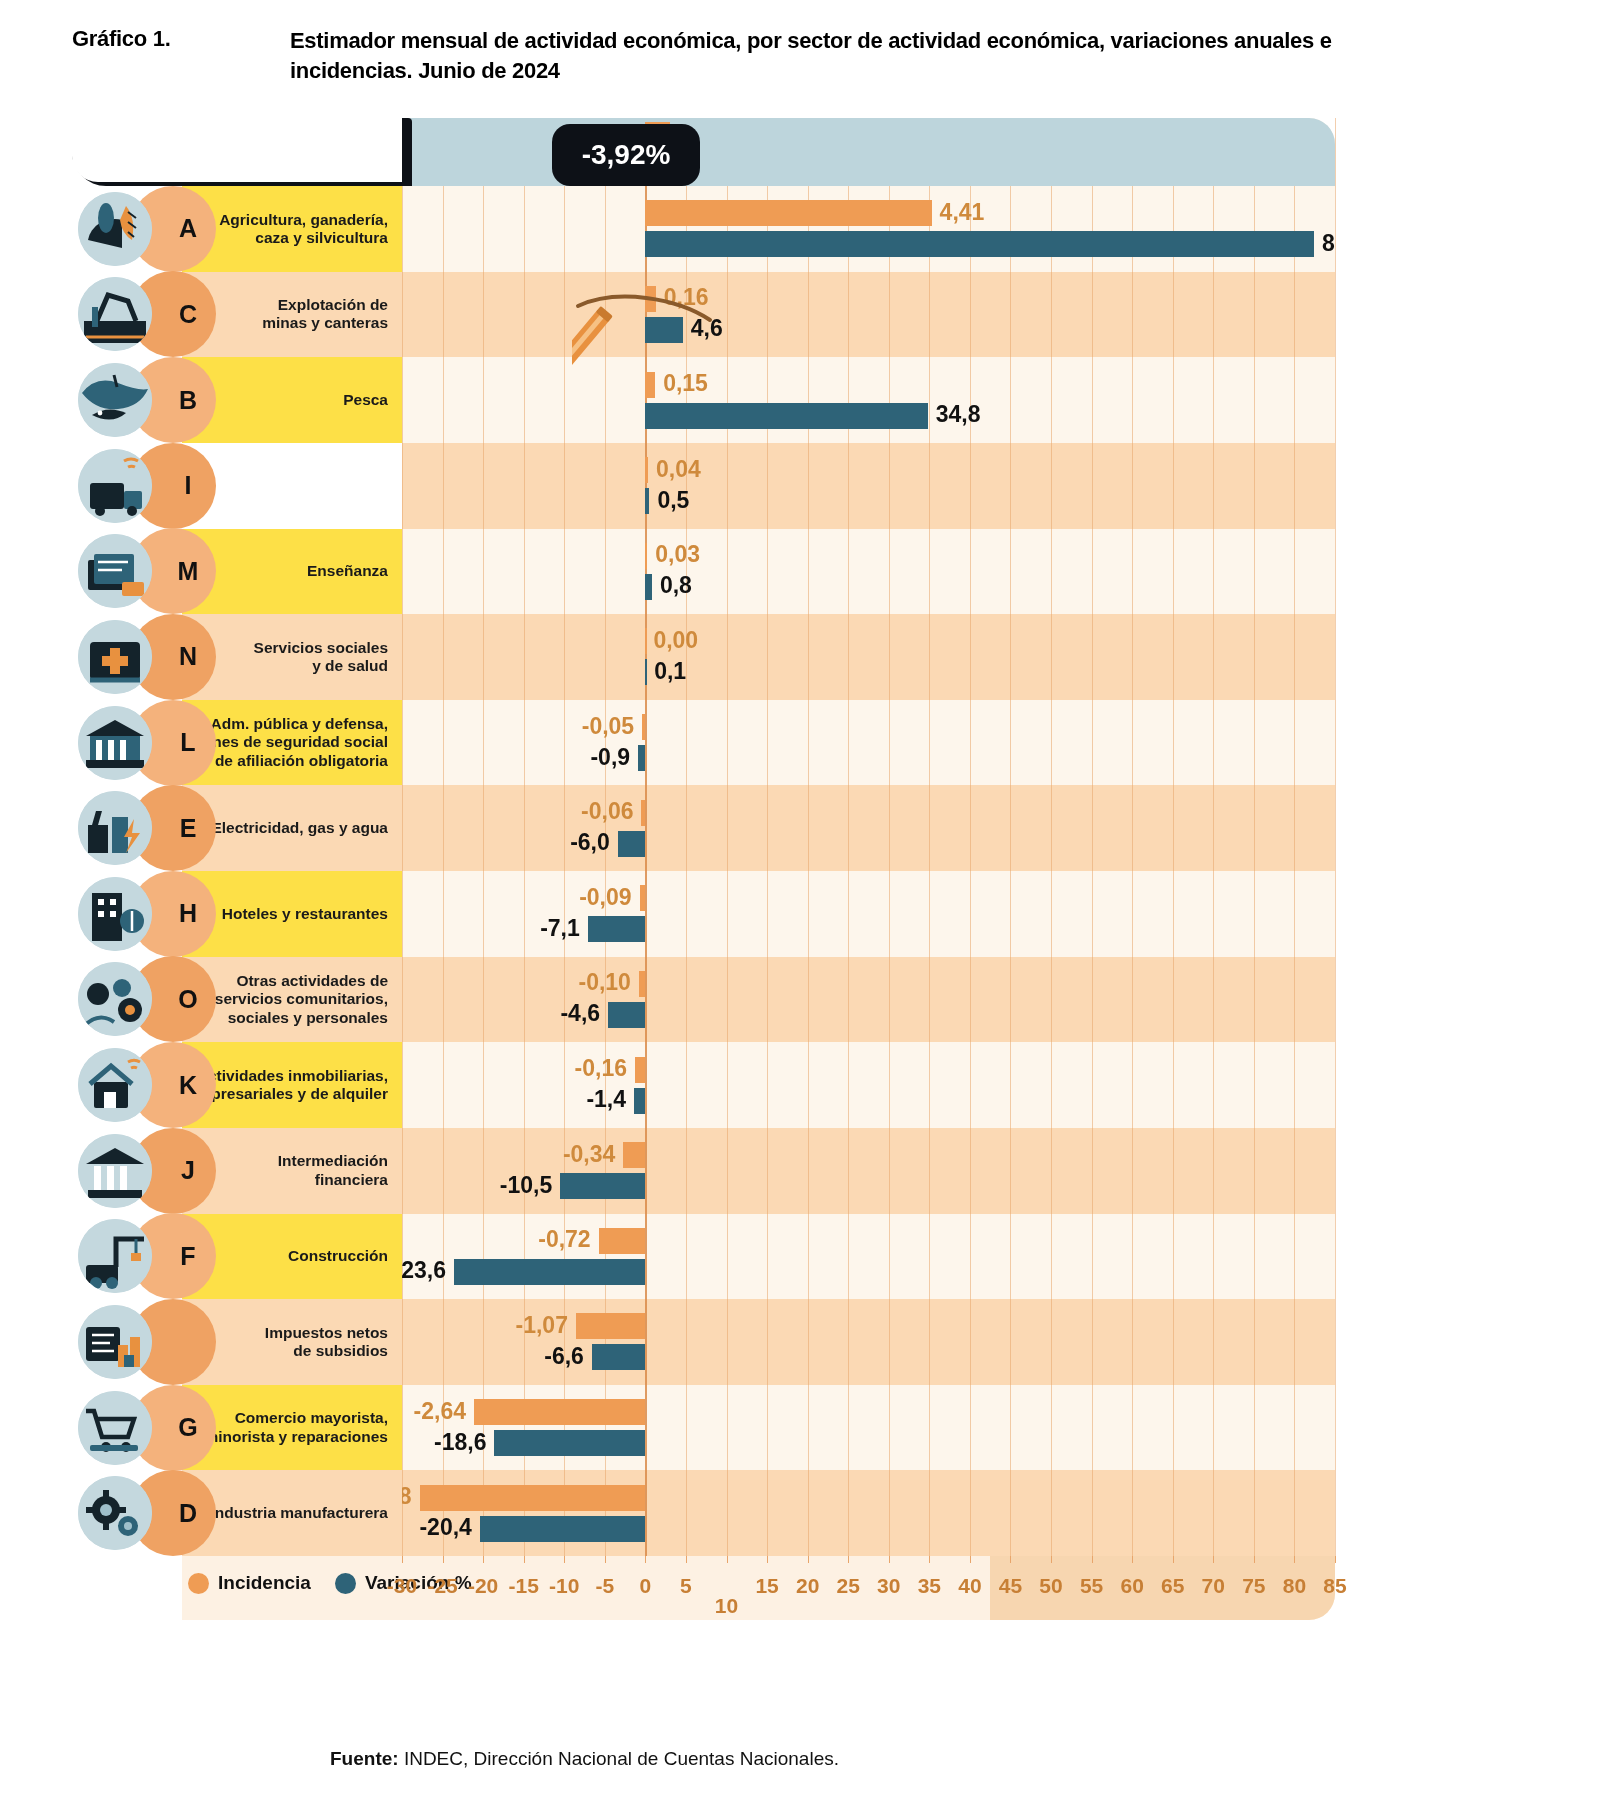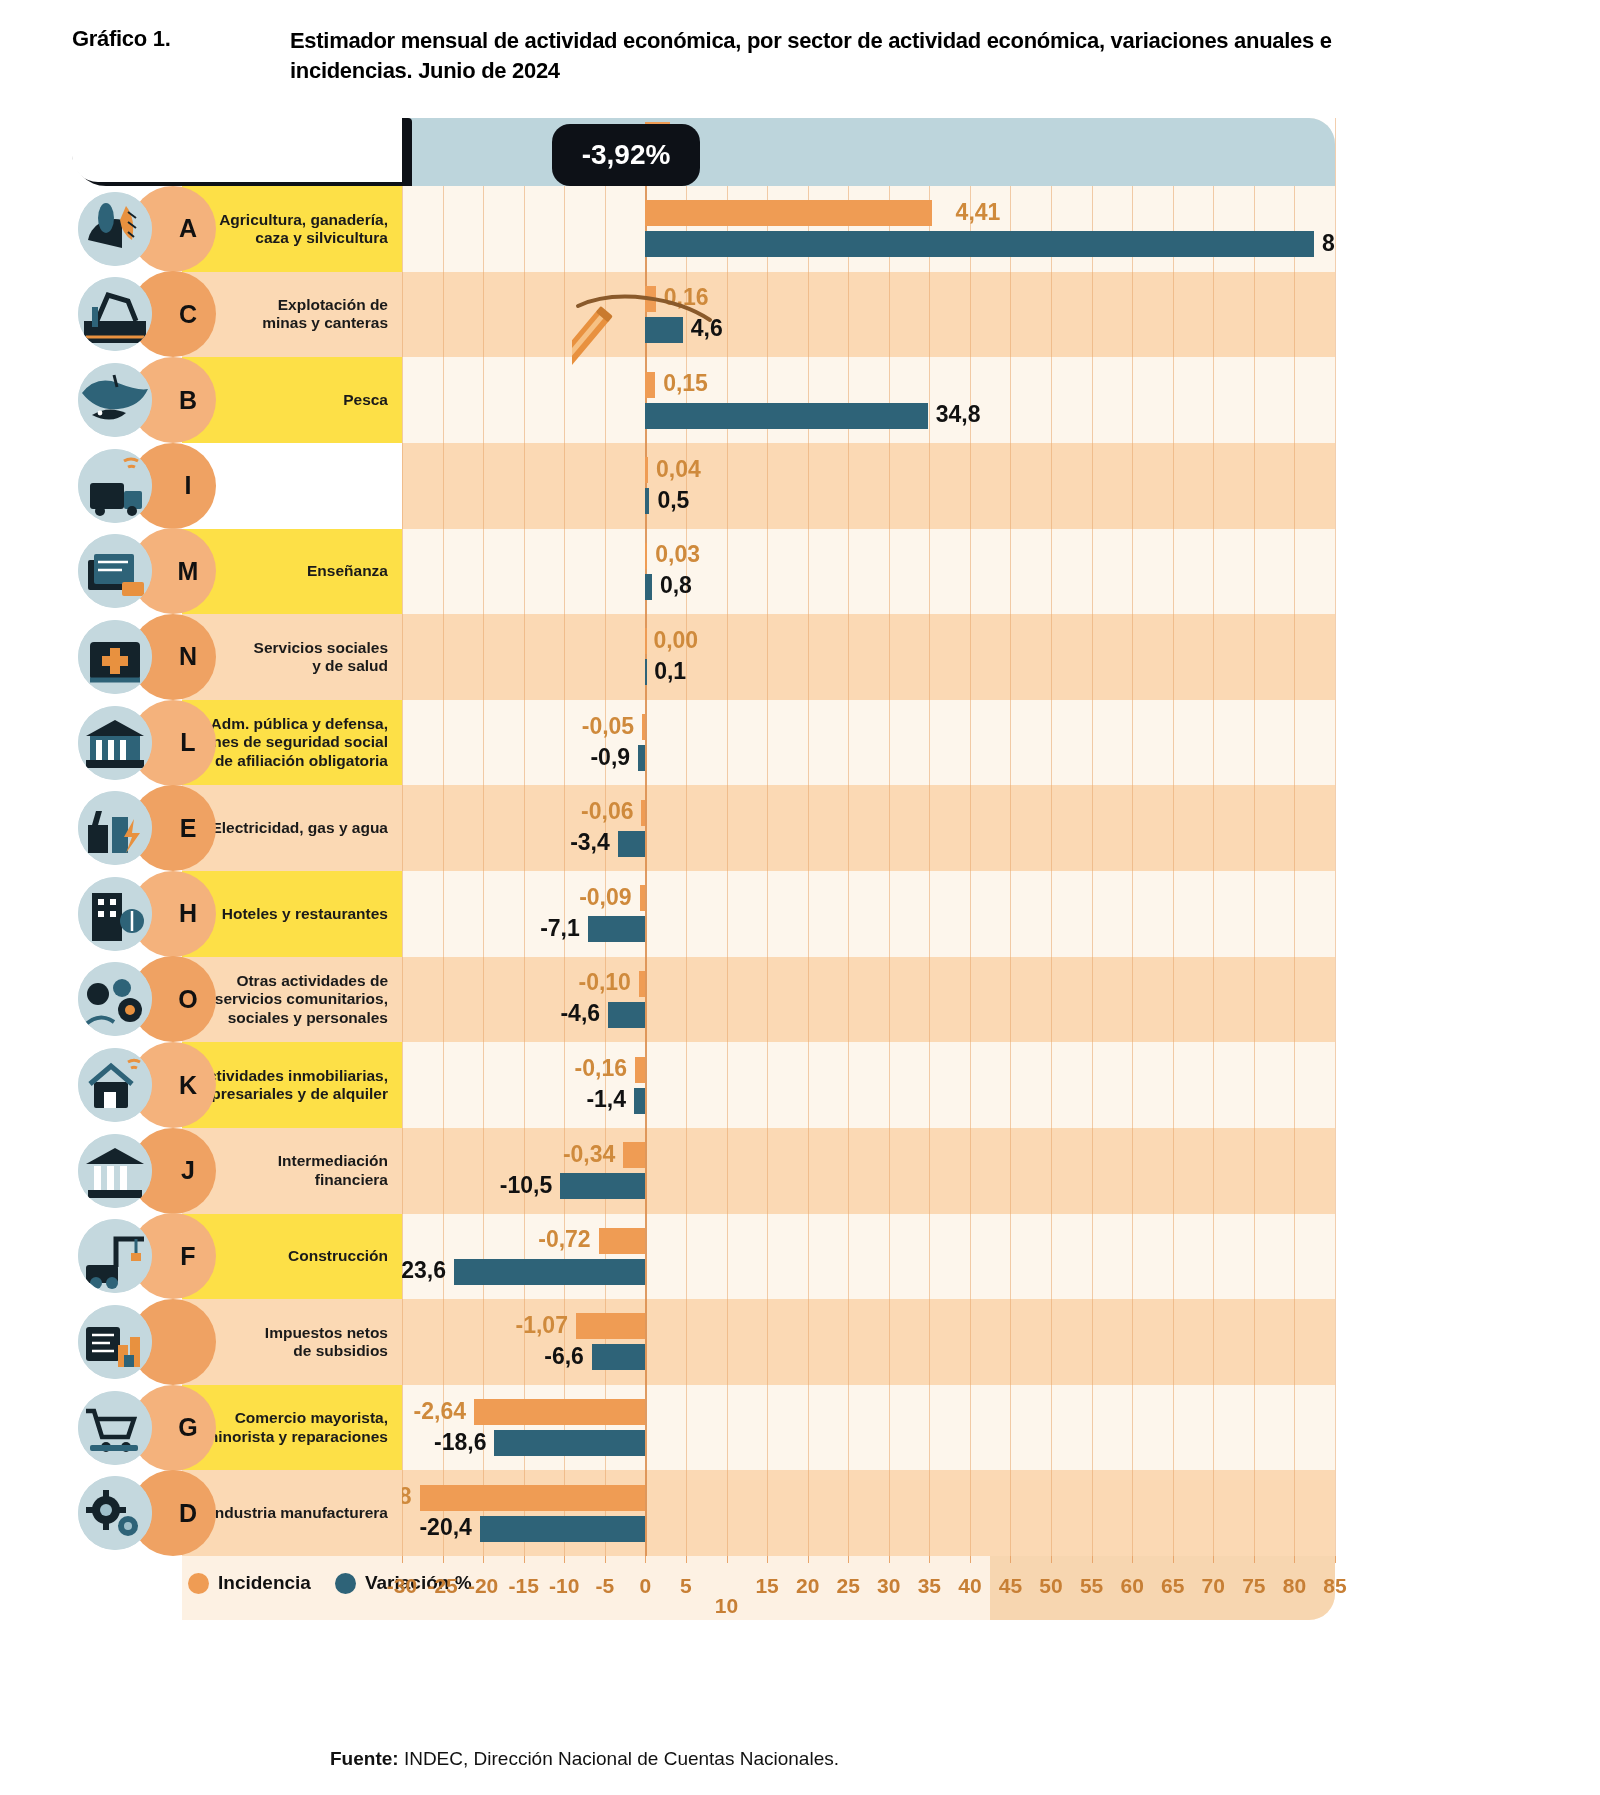--- a/index.html
+++ b/index.html
@@ -606,21 +606,21 @@
             </g>
           </svg></div>
       </div>
     </div>
 
   <div class="bars-layer" id="bars-layer">
       <div class="bar inc" style="left: 243.391px; top: 4px; width: 24.3391px; height: 28px;"></div>
       <div class="bar var" style="left: 243.391px; top: 36px; width: 24.3391px; height: 30px;"></div>
       <div class="bar inc" style="left: 243.391px; top: 82.3125px; width: 286.228px; height: 26px;"></div>
       <div class="bar var" style="left: 243.391px; top: 113.312px; width: 668.515px; height: 26px;"></div>
-      <div class="bar-value inc" style="top: 82.8125px; left: 537.619px; margin-left: 16px;">4,41</div>
+      <div class="bar-value inc" style="top: 82.8125px; left: 537.619px;">4,41</div>
       <div class="bar-value var" style="top: 113.812px; left: 919.906px;">82,4</div>
       <div class="bar inc" style="left: 243.391px; top: 167.938px; width: 10.3847px; height: 26px;"></div>
       <div class="bar var" style="left: 243.391px; top: 198.938px; width: 37.32px; height: 26px;"></div>
       <div class="bar-value inc" style="top: 168.438px; left: 261.776px;">0,16</div>
       <div class="bar-value var" style="top: 199.438px; left: 288.711px;">4,6</div>
       <div class="bar inc" style="left: 243.391px; top: 253.562px; width: 9.73565px; height: 26px;"></div>
       <div class="bar var" style="left: 243.391px; top: 284.562px; width: 282.334px; height: 26px;"></div>
       <div class="bar-value inc" style="top: 254.062px; left: 261.127px;">0,15</div>
       <div class="bar-value var" style="top: 285.062px; left: 533.725px;">34,8</div>
       <div class="bar inc" style="left: 243.391px; top: 339.188px; width: 2.59617px; height: 26px;"></div>
@@ -635,21 +635,21 @@
       <div class="bar var" style="left: 243.391px; top: 541.438px; width: 1.5px; height: 26px;"></div>
       <div class="bar-value inc" style="top: 510.938px; left: 251.391px;">0,00</div>
       <div class="bar-value var" style="top: 541.938px; left: 252.203px;">0,1</div>
       <div class="bar inc" style="left: 240.146px; top: 596.062px; width: 3.24522px; height: 26px;"></div>
       <div class="bar var" style="left: 236.09px; top: 627.062px; width: 7.30174px; height: 26px;"></div>
       <div class="bar-value inc" style="top: 596.562px; right: 700.854px;">-0,05</div>
       <div class="bar-value var" style="top: 627.562px; right: 704.91px;">-0,9</div>
       <div class="bar inc" style="left: 239.497px; top: 681.688px; width: 3.89426px; height: 26px;"></div>
       <div class="bar var" style="left: 215.807px; top: 712.688px; width: 27.5843px; height: 26px;"></div>
       <div class="bar-value inc" style="top: 682.188px; right: 701.503px;">-0,06</div>
-      <div class="bar-value var" style="top: 713.188px; right: 725.193px;">-3,4</div>
+      <div class="bar-value var" style="top: 713.188px; right: 725.193px;">-6,0</div>
       <div class="bar inc" style="left: 237.55px; top: 767.312px; width: 5.84139px; height: 26px;"></div>
       <div class="bar var" style="left: 185.789px; top: 798.312px; width: 57.6026px; height: 26px;"></div>
       <div class="bar-value inc" style="top: 767.812px; right: 703.45px;">-0,09</div>
       <div class="bar-value var" style="top: 798.812px; right: 755.211px;">-7,1</div>
       <div class="bar inc" style="left: 236.901px; top: 852.938px; width: 6.49043px; height: 26px;"></div>
       <div class="bar var" style="left: 206.071px; top: 883.938px; width: 37.32px; height: 26px;"></div>
       <div class="bar-value inc" style="top: 853.438px; right: 704.099px;">-0,10</div>
       <div class="bar-value var" style="top: 884.438px; right: 734.929px;">-4,6</div>
       <div class="bar inc" style="left: 233.007px; top: 938.562px; width: 10.3847px; height: 26px;"></div>
       <div class="bar var" style="left: 232.033px; top: 969.562px; width: 11.3583px; height: 26px;"></div>

